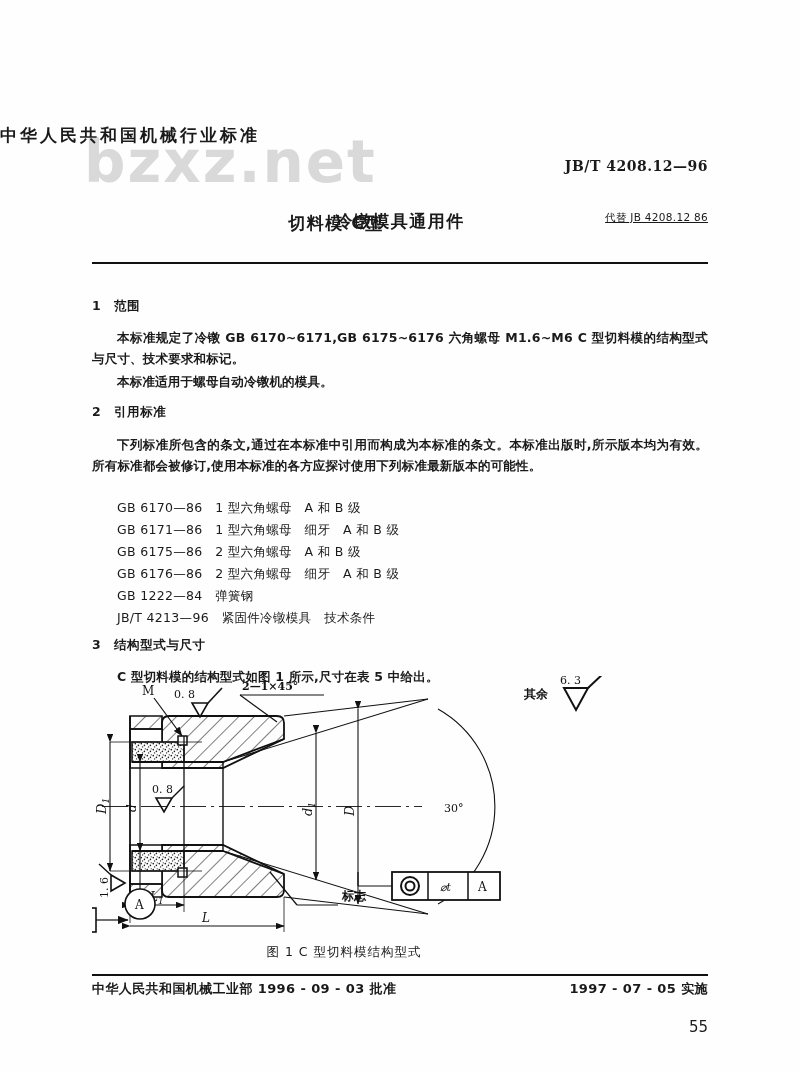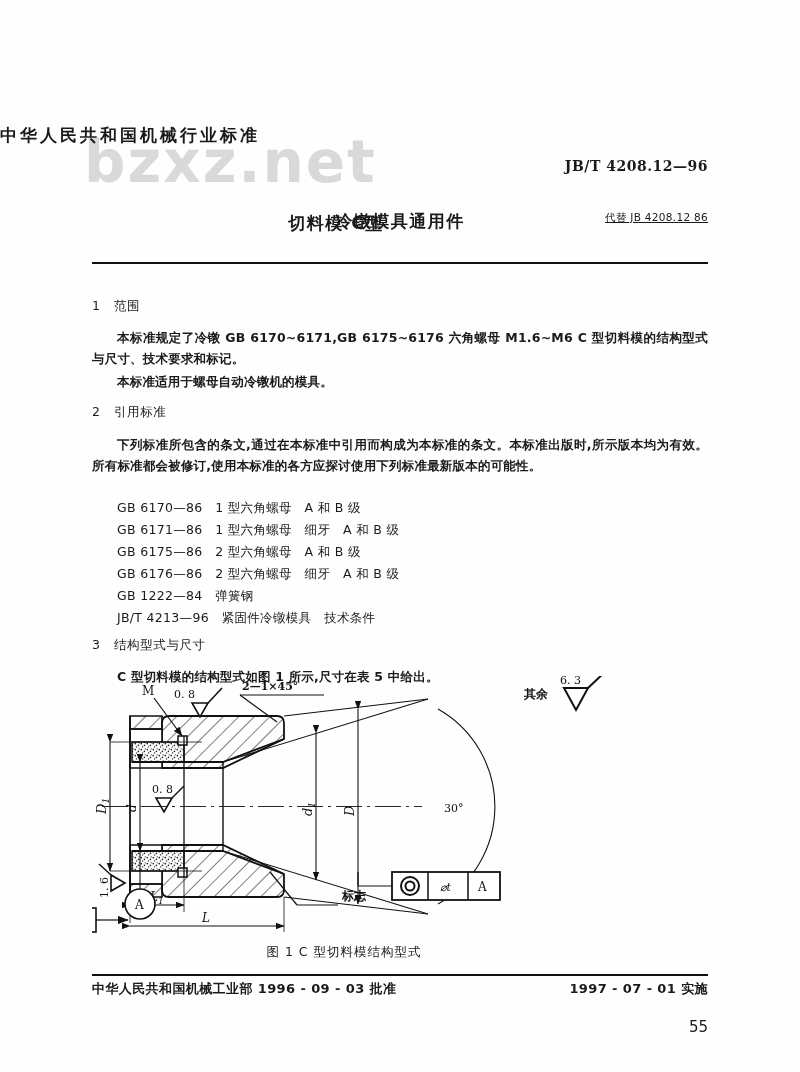--- a/index.html
+++ b/index.html
@@ -88,21 +88,21 @@
     position: absolute;
     left: 92px; top: 262px;
     width: 616px;
     border-top: 2.4px solid #111;
   }
 
   
   .sec-head {
     position: absolute;
     font-size: 12.5px;
-    font-weight: normal;
+    font-weight: bold;
     letter-spacing: 0.6px;
   }
   .sec-head .num { display: inline-block; width: 22px; }
   .para {
     position: absolute;
     font-size: 12.5px;
     line-height: 21px;
     letter-spacing: 0.2px;
     text-align: justify;
   }
@@ -377,17 +377,17 @@
           <line x1="266" y1="210" x2="300" y2="210" stroke="#111" stroke-width="1.2"></line>
           <line x1="266" y1="210" x2="266" y2="196" stroke="#111" stroke-width="1.2"></line>
         </g>
       </svg>
     </div>
 
     <div class="fig-caption">图 1   C 型切料模结构型式</div>
 
     <div class="rule-bot"></div>
     <div class="foot-left">中华人民共和国机械工业部 1996 - 09 - 03 批准</div>
-    <div class="foot-right">1997 - 07 - 01 实施</div>
+    <div class="foot-right">1997 - 07 - 05 实施</div>
     <div class="page-no">55</div>
 
   </div>
 </div>
 
 </body></html>

